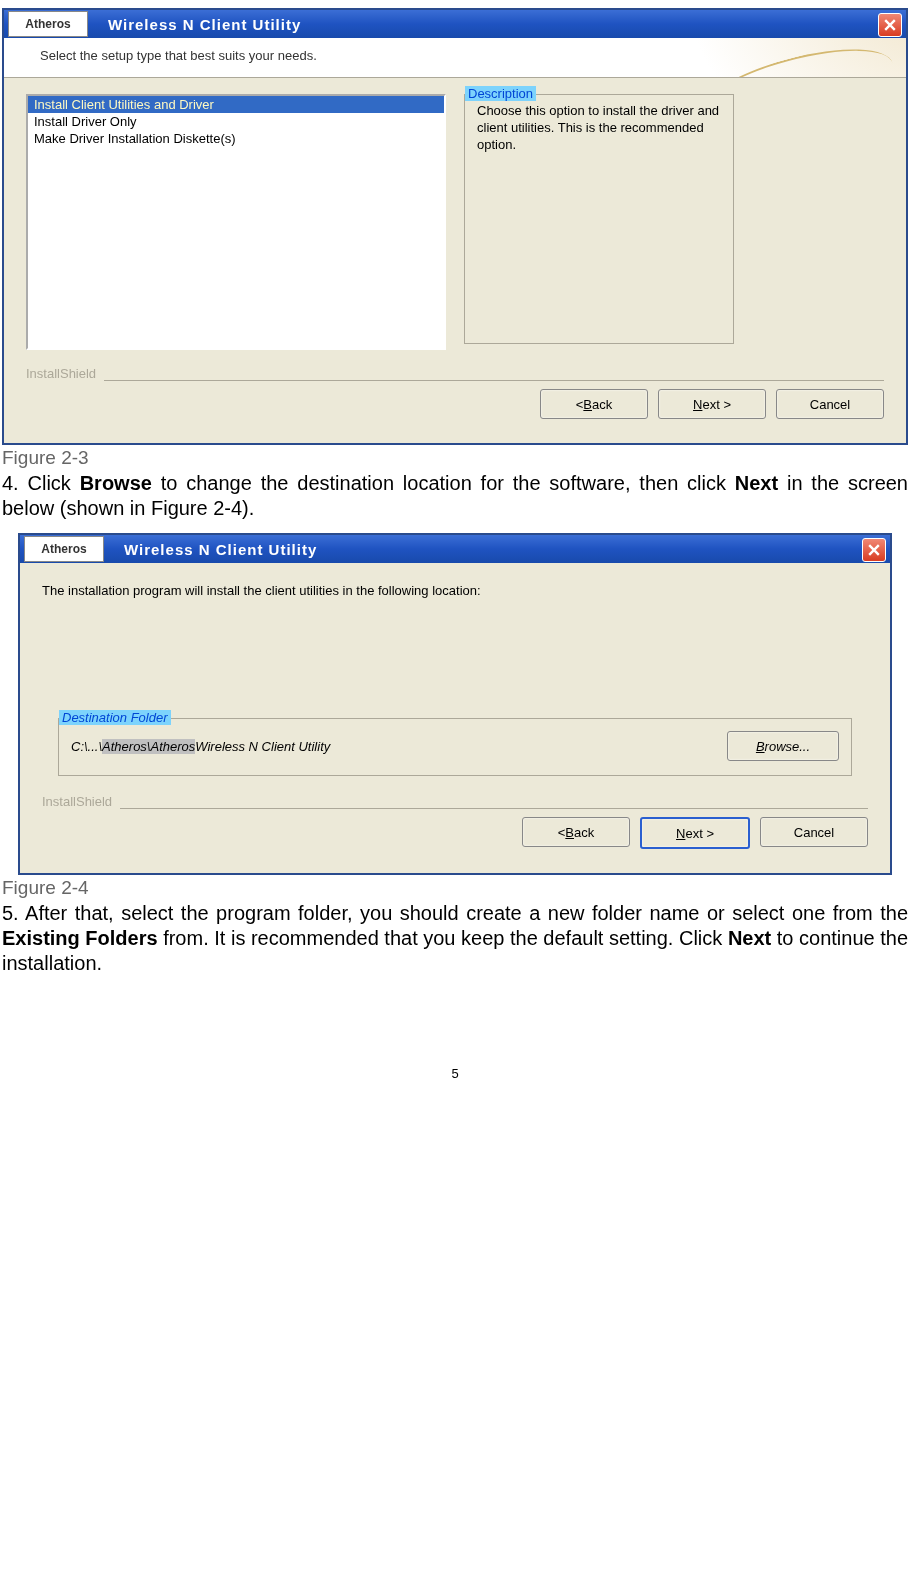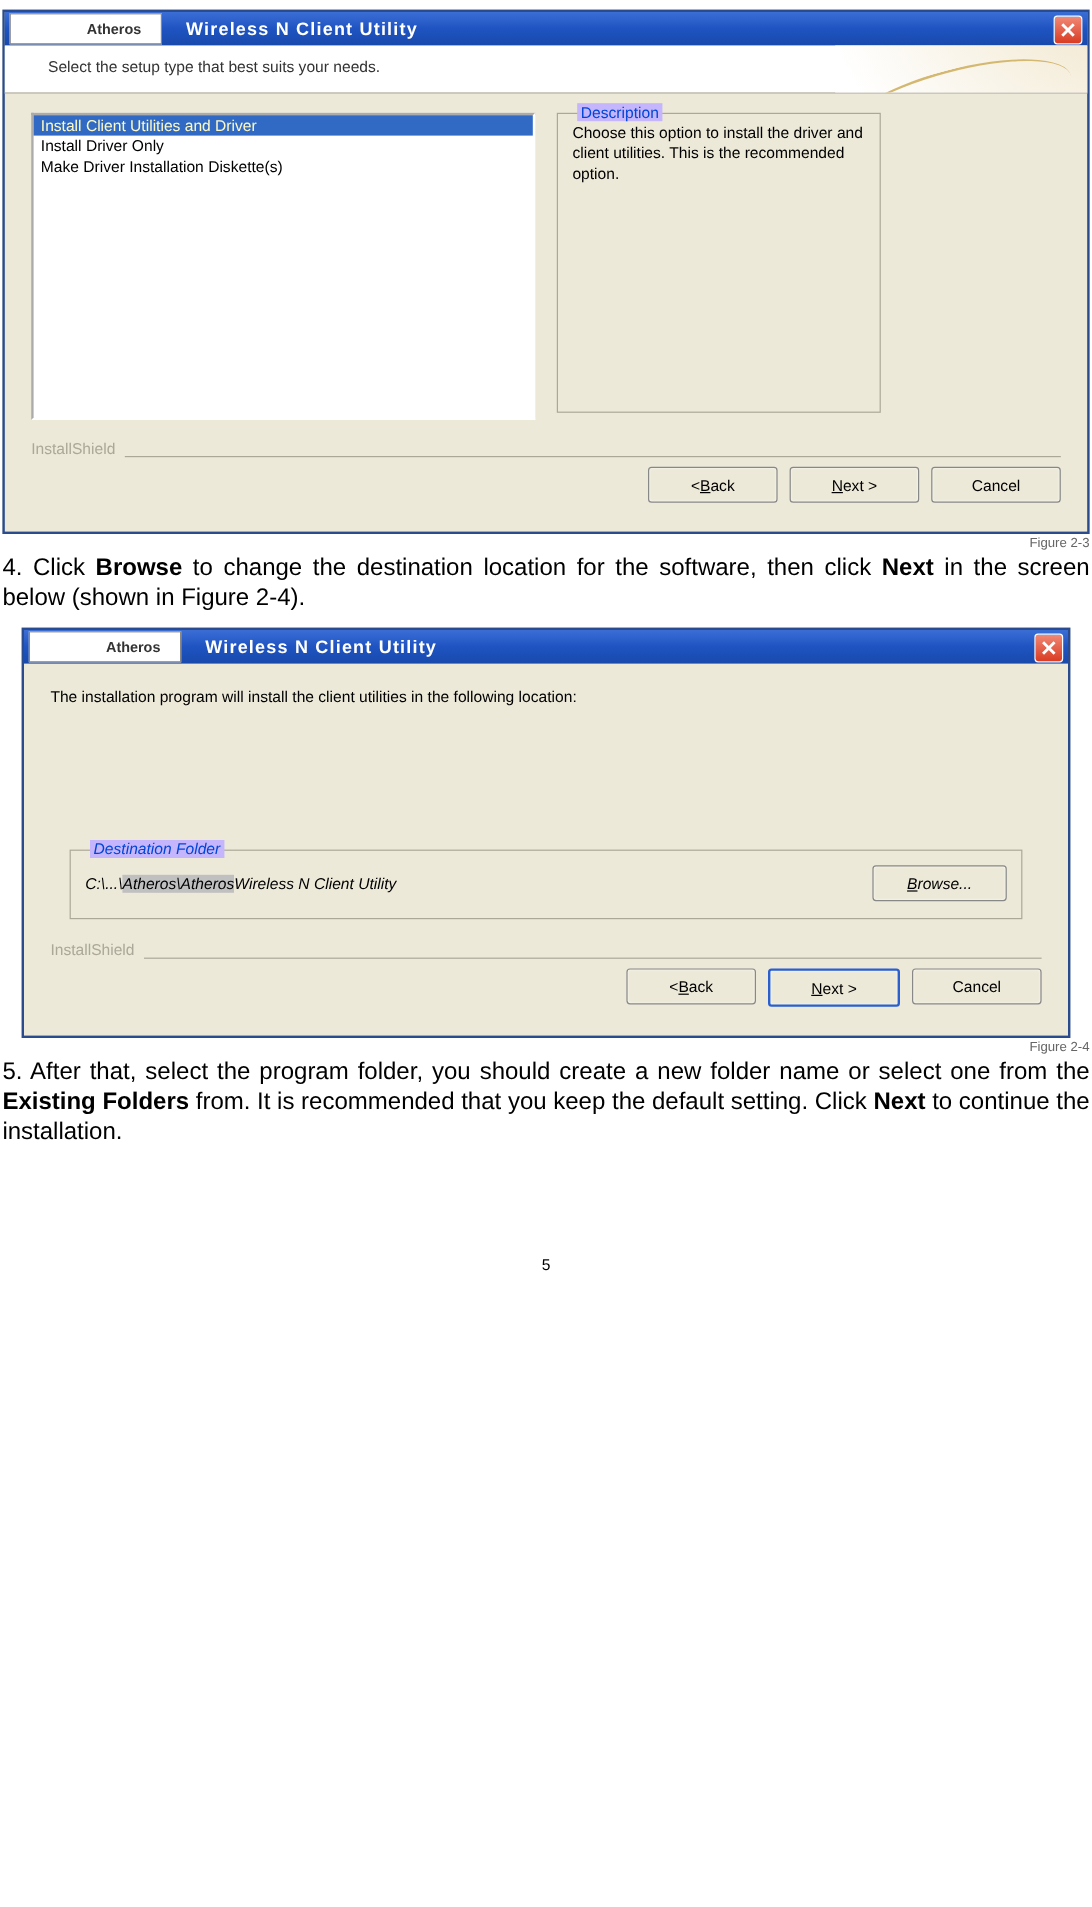--- a/index.html
+++ b/index.html
@@ -31,21 +31,20 @@
     width: 78px;
     height: 24px;
     margin: 2px 0 2px 4px;
     display: flex;
     align-items: center;
     justify-content: center;
     font-size: 12px;
     color: #333;
     font-weight: bold;
     border: 1px solid #888;
-    padding-left: 47px;
   }
   .titlebar-text {
     color: #fff;
     font-weight: bold;
     font-family: "MS Sans Serif", Arial, sans-serif;
     font-size: 15px;
     letter-spacing: 1px;
     margin-left: 20px;
   }
   .close-btn {
@@ -133,22 +132,22 @@
   }
   .fieldset {
     border: 1px solid #aca899;
     padding: 8px 12px 10px 12px;
     position: relative;
     margin: 0;
   }
   .fieldset-legend {
     position: absolute;
     top: -9px;
-    left: 16px;
-    background: #c4b5fd;
+    left: 0;
+    background: #7dd3fc;
     padding: 0 3px;
     font-size: 13px;
     color: #0046d5;
   }
   .desc-box {
     width: 270px;
     height: 250px;
     box-sizing: border-box;
   }
   .desc-text {
@@ -206,22 +205,22 @@
   .dest-path {
     font-size: 13px;
     display: flex;
     align-items: center;
     gap: 0;
   }
   .hl {
     background: #c0c0c0;
   }
   .figcap {
-    text-align: right;
-    font-size: 11px;
+    text-align: left;
+    font-size: 19px;
     color: #666;
     margin: 2px 0 2px 0;
   }
   .para {
     font-size: 20px;
     line-height: 1.25;
     margin: 2px 0 12px 0;
     text-align: justify;
   }
   .para b { font-weight: bold; }

